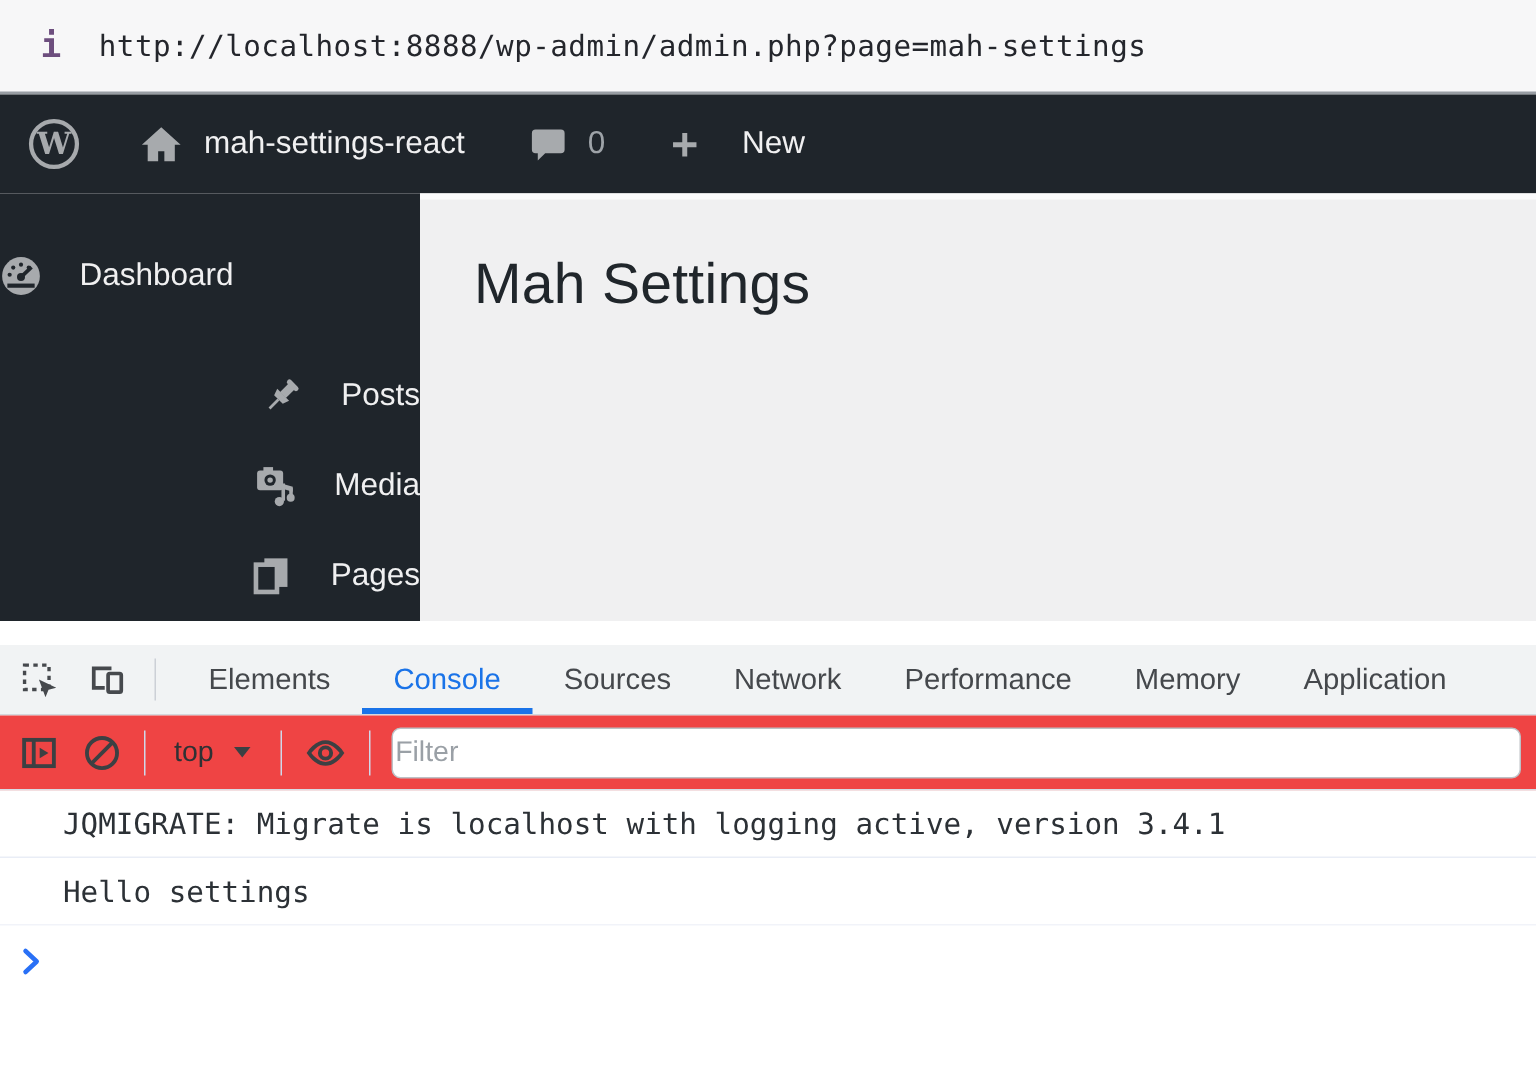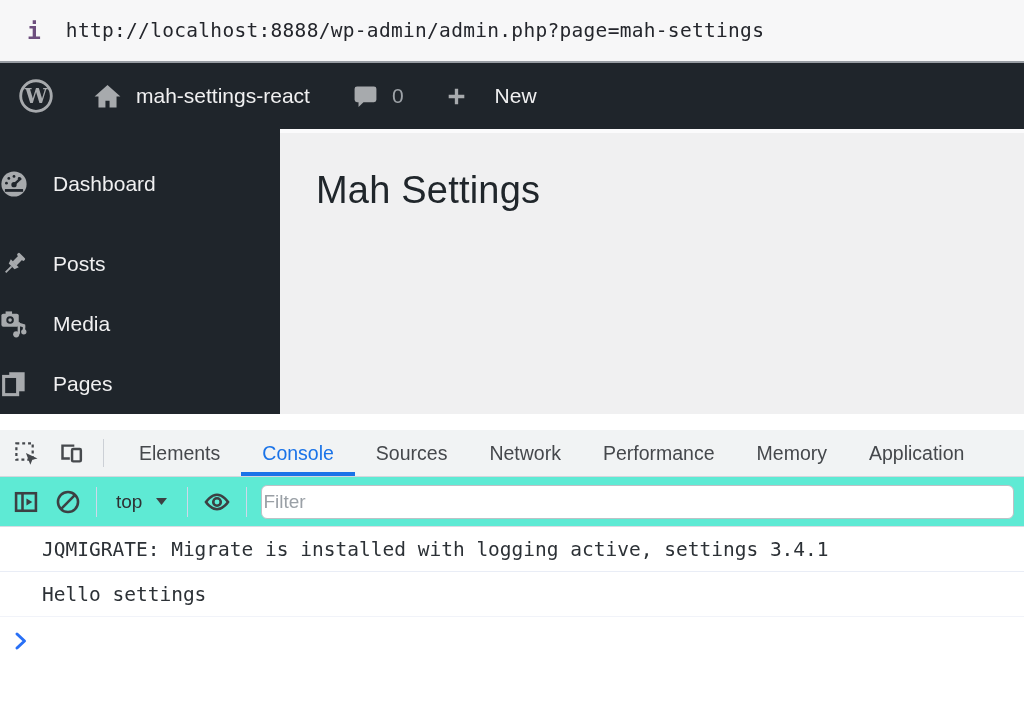--- a/index.html
+++ b/index.html
@@ -38,21 +38,21 @@
 
   
   .content-row { display: flex; height: 285px; }
   .wp-sidebar { width: 280px; background: #1f252b; padding-top: 30px; flex: none; }
   .side-item {
     display: flex; align-items: center; gap: 25px;
     height: 50px; cursor: pointer;
     color: #f0f0f1; font-size: 21px;
   }
   .side-item.first { margin-bottom: 30px; }
-  .side-item + .side-item:not(.first) { margin-top: 10px; }
+  .side-item + .side-item:not(.first) { margin-top: 10px; justify-content: flex-end; }
   .wp-main {
     flex: 1; background: #f0f0f1;
     border-top: 4px solid #fbfbfc;
     padding: 36px 0 0 36px;
   }
   .page-title { font-size: 38px; font-weight: 400; color: #20262b; letter-spacing: 0.2px; }
 
   .page-gap { height: 16px; background: #ffffff; }
 
   
@@ -65,21 +65,21 @@
   .dt-tabicons { display: flex; align-items: center; gap: 18px; padding: 0 14px 0 13px; }
   .icon-btn { display: flex; align-items: center; justify-content: center; cursor: pointer; }
   .v-divider { width: 1px; height: 28px; background: #ccd0d6; align-self: center; }
   .dt-tab {
     display: flex; align-items: center; padding: 0 21px;
     font-size: 19.5px; color: #45484c; cursor: pointer; white-space: nowrap;
   }
   .dt-tab.active { color: #1a73e8; box-shadow: inset 0 -4px 0 0 #1a73e8; }
 
   .dt-toolbar {
-    height: 50px; flex: none; background: #5eead4;
+    height: 50px; flex: none; background: #ef4444;
     border-bottom: 1px solid #d8dce3;
     display: flex; align-items: center;
     padding: 0 10px 0 12px; gap: 14px;
   }
   .tb-divider { width: 1px; height: 30px; background: #cfd8ea; flex: none; }
   .context-select { display: flex; align-items: center; gap: 13px; font-size: 19px; color: #2f3134; padding: 0 5px; cursor: pointer; }
   .filter-input {
     flex: 1; height: 34px; min-width: 0;
     border: 1.5px solid #bdc1c6; border-radius: 6px;
     padding: 0 1px; font-size: 19px; color: #202124;
@@ -282,21 +282,21 @@
       <svg width="30" height="30" viewBox="0 0 24 24">
         <path d="M12 6.2 C7 6.2 3.2 12 3.2 12 S7 17.8 12 17.8 20.8 12 20.8 12 17 6.2 12 6.2 Z" fill="none" stroke="#3c4043" stroke-width="2.1"></path>
         <circle cx="12" cy="12" r="3" fill="none" stroke="#3c4043" stroke-width="2.1"></circle>
       </svg>
     </span>
     <span class="tb-divider"></span>
     <input class="filter-input" type="text" placeholder="Filter" style="">
   </div>
 
   <div class="dt-console">
-    <div class="console-msg">JQMIGRATE: Migrate is installed with logging active, settings 3.4.1</div>
+    <div class="console-msg">JQMIGRATE: Migrate is localhost with logging active, version 3.4.1</div>
     <div class="console-msg faint">Hello settings</div>
     <div class="console-prompt">
       <span>
         <svg width="14" height="20" viewBox="0 0 14 20">
           <path d="M3 3 L10.5 10 L3 17" fill="none" stroke="#2970f6" stroke-width="3" stroke-linecap="round" stroke-linejoin="round"></path>
         </svg>
       </span>
     </div>
   </div>
 

